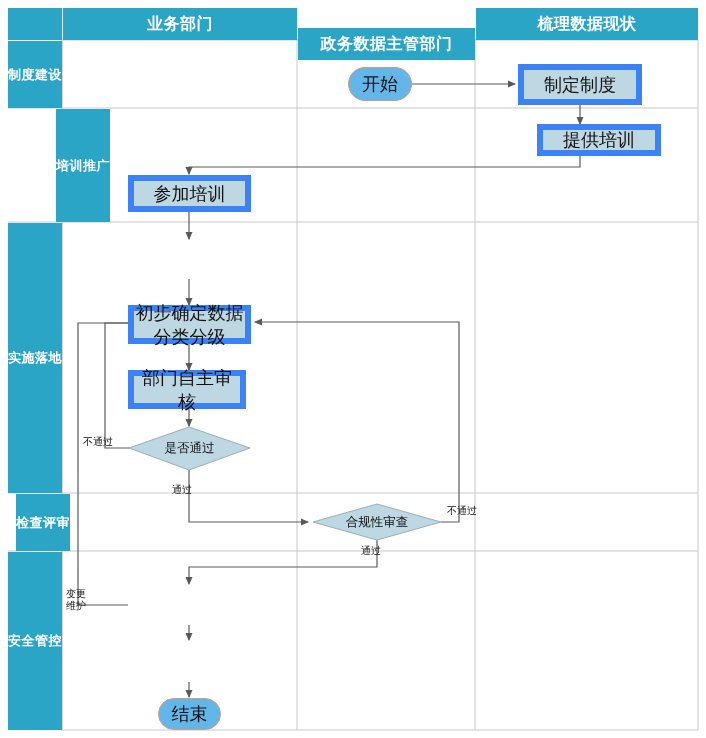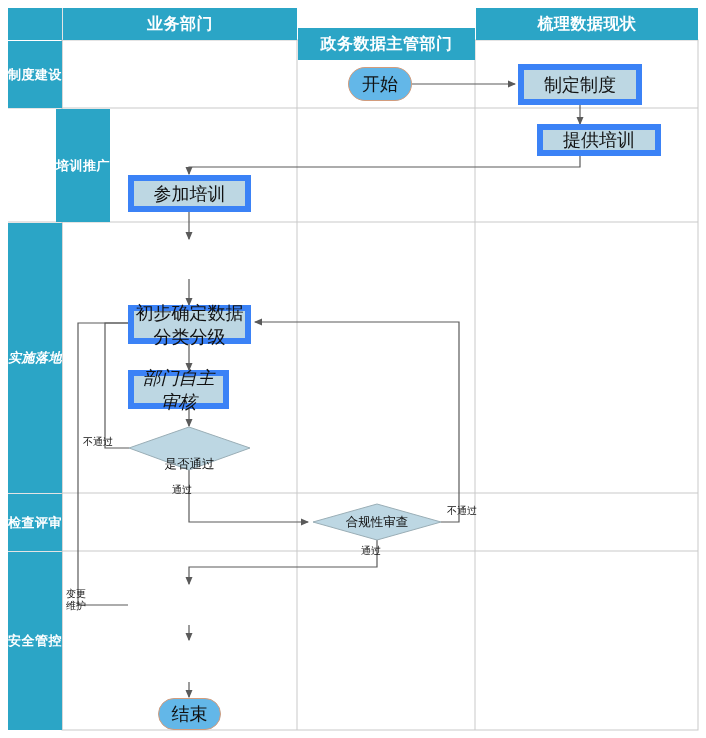--- a/index.html
+++ b/index.html
@@ -106,24 +106,24 @@
   <div class="col-head" style="left:476px;top:8px;width:222px;height:32px;">
     <span>梳理数据现状</span>
   </div>
 
   <div class="lane-head" style="left:8px;top:41px;width:54px;height:67px;">
     <span>制度建设</span>
   </div>
   <div class="lane-head" style="left:8px;top:109px;width:54px;height:113px;margin-left:48px;">
     <span>培训推广</span>
   </div>
-  <div class="lane-head" style="left:8px;top:223px;width:54px;height:270px;font-style:italic;">
+  <div class="lane-head" style="left:8px;top:223px;width:54px;height:270px;">
     <span>实施落地</span>
   </div>
-  <div class="lane-head" style="left:8px;top:494px;width:54px;height:57px;">
+  <div class="lane-head" style="left:16px;top:494px;width:54px;height:57px;">
     <span>检查评审</span>
   </div>
   <div class="lane-head" style="left:8px;top:552px;width:54px;height:178px;">
     <span>安全管控</span>
   </div>
 
   <div class="node term" style="left:348px;top:67px;width:64px;height:34px;">
     <span>开始</span>
   </div>
 
@@ -137,29 +137,29 @@
 
   <div class="node proc" style="left:128px;top:175px;width:123px;height:37px;">
     <span>参加培训</span>
   </div>
 
 
   <div class="node proc" style="left:128px;top:305px;width:123px;height:39px;">
     <span>初步确定数据分类分级</span>
   </div>
 
-  <div class="node proc" style="left:128px;top:370px;width:101px;height:39px;font-style:italic;">
+  <div class="node proc" style="left:128px;top:370px;width:118px;height:39px;">
     <span>部门自主审核</span>
   </div>
 
   <svg class="svg-layer" viewBox="0 0 706 738" xmlns="http://www.w3.org/2000/svg" style="pointer-events:none;">
     <polygon points="129,448 189,427 250,448 189,470" fill="#bdd7e3" stroke="#9aaeb6" stroke-width="1" style="pointer-events:all;"></polygon>
     <polygon points="313,522 377,504 441,522 377,540" fill="#bdd7e3" stroke="#9aaeb6" stroke-width="1" style="pointer-events:all;"></polygon>
   </svg>
-  <div class="diamond-label" style="left:129px;top:437px;width:121px;height:22px;margin-top:16px;">
+  <div class="diamond-label" style="left:129px;top:437px;width:121px;height:22px;">
     <span>是否通过</span>
   </div>
   <div class="diamond-label" style="left:313px;top:511px;width:128px;height:22px;align-items:center;">
     <span>合规性审查</span>
   </div>
 
 
 
   <div class="node term" style="left:158px;top:698px;width:63px;height:32px;">
     <span>结束</span>

